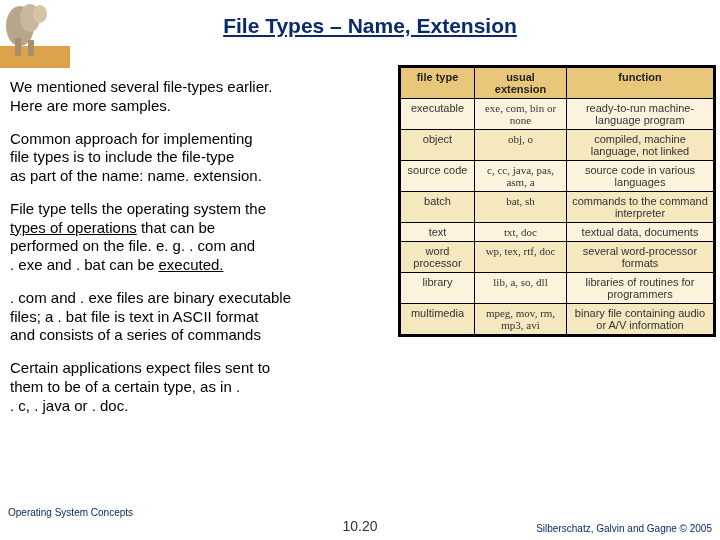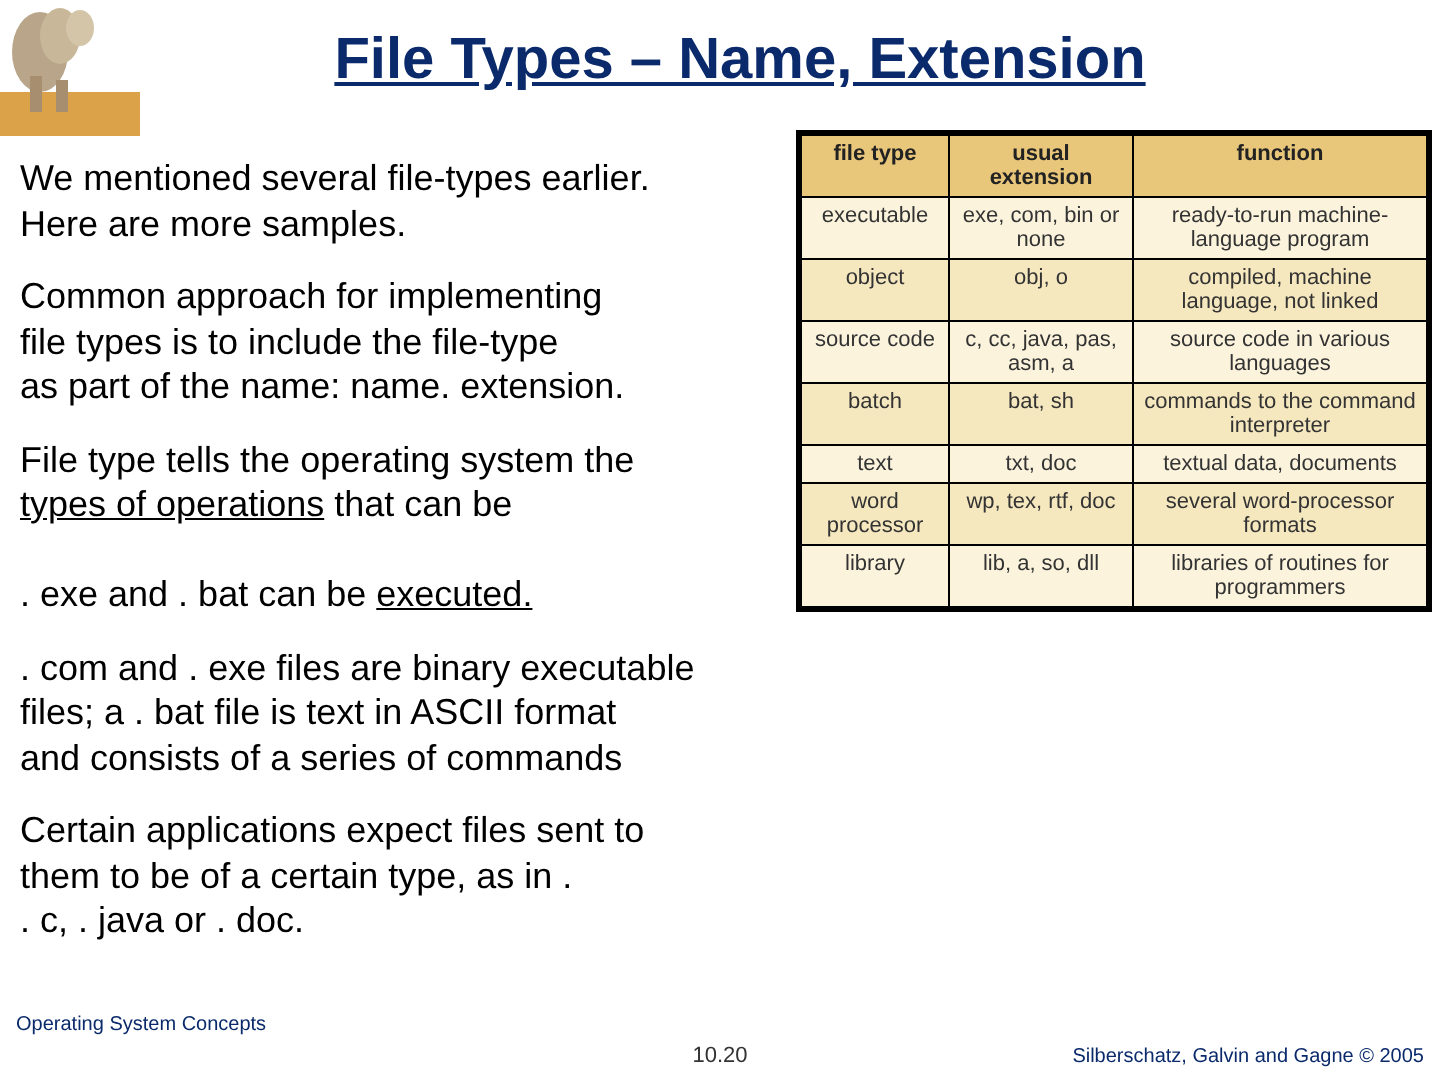--- a/index.html
+++ b/index.html
@@ -17,32 +17,32 @@
     left: 0;
     width: 70px;
     height: 68px;
   }
   .logo svg { width: 100%; height: 100%; }
   .title {
     position: absolute;
     top: 14px;
     left: 80px;
     width: 580px;
-    font-size: 29px;
+    font-size: 21px;
     font-weight: bold;
     color: #0a2a6b;
     text-align: center;
     text-decoration: underline;
   }
   .body-text {
     position: absolute;
     left: 10px;
     top: 78px;
     width: 386px;
-    font-size: 18px;
+    font-size: 15px;
     color: #000;
     line-height: 1.25;
   }
   .body-text p { margin-bottom: 14px; }
   .u { text-decoration: underline; margin-top: 20px; }
   .b { font-weight: normal; }
   .table-wrap {
     position: absolute;
     top: 65px;
     left: 398px;
@@ -64,35 +64,35 @@
   }
   th {
     background: #e9c77a;
     font-weight: bold;
     text-align: center;
     color: #222;
   }
   tbody tr:nth-child(odd) td { background: #fbf3dc; }
   tbody tr:nth-child(even) td { background: #f5e7be; }
   td:first-child { width: 74px; }
-  td:nth-child(2) { width: 92px; }
+  td:nth-child(2) { width: 92px; font-family: Liberation Serif, serif; }
   .footer-left {
     position: absolute;
     bottom: 22px;
     left: 8px;
     font-size: 10px;
     color: #0a2a6b;
   }
   .footer-center {
     position: absolute;
     bottom: 6px;
     left: 0;
     width: 720px;
     text-align: center;
-    font-size: 11px;
+    font-size: 14px;
     color: #333;
   }
   .footer-right {
     position: absolute;
     bottom: 6px;
     right: 8px;
     font-size: 10px;
     color: #0a2a6b;
   }
 </style>
@@ -118,21 +118,21 @@
     <span>Here are more samples.</span>
   </p>
   <p>
     <span>Common approach for implementing</span><br>
     <span>file types is to include the file-type</span><br>
     <span>as part of the name:  </span><span class="b">name. extension.</span>
   </p>
   <p>
     <span class="b">File type</span><span> tells the operating system the</span><br>
     <span class="u">types of operations</span><span> that can be</span><br>
-    <br>
+    <span>performed on the file. e. g.  . com and</span><br>
     <span>. exe and . bat can be </span><span class="b u">executed.</span>
   </p>
   <p>
     <span class="b">. com</span><span> and </span><span class="b">. exe</span><span> files are binary executable</span><br>
     <span> files;  a </span><span class="b">. bat</span><span> file is text in ASCII format</span><br>
     <span> and consists of a series of commands</span><br>
   </p>
   <p>
     <span>Certain applications expect files sent to</span><br>
     <span> them to be of a certain type, as in .</span><br>
@@ -178,19 +178,24 @@
         <tr>
           <td>word processor</td>
           <td>wp, tex, rtf, doc</td>
           <td>several word-processor formats</td>
         </tr>
         <tr>
           <td>library</td>
           <td>lib, a, so, dll</td>
           <td>libraries of routines for programmers</td>
         </tr>
+        <tr>
+          <td>multimedia</td>
+          <td>mpeg, mov, rm, mp3, avi</td>
+          <td>binary file containing audio or A/V information</td>
+        </tr>
       </tbody>
   </table>
 </div>
 
 <div class="footer-left">Operating System Concepts</div>
 <div class="footer-center">10.20</div>
 <div class="footer-right">Silberschatz, Galvin and Gagne © 2005</div>
 
 </body></html>

